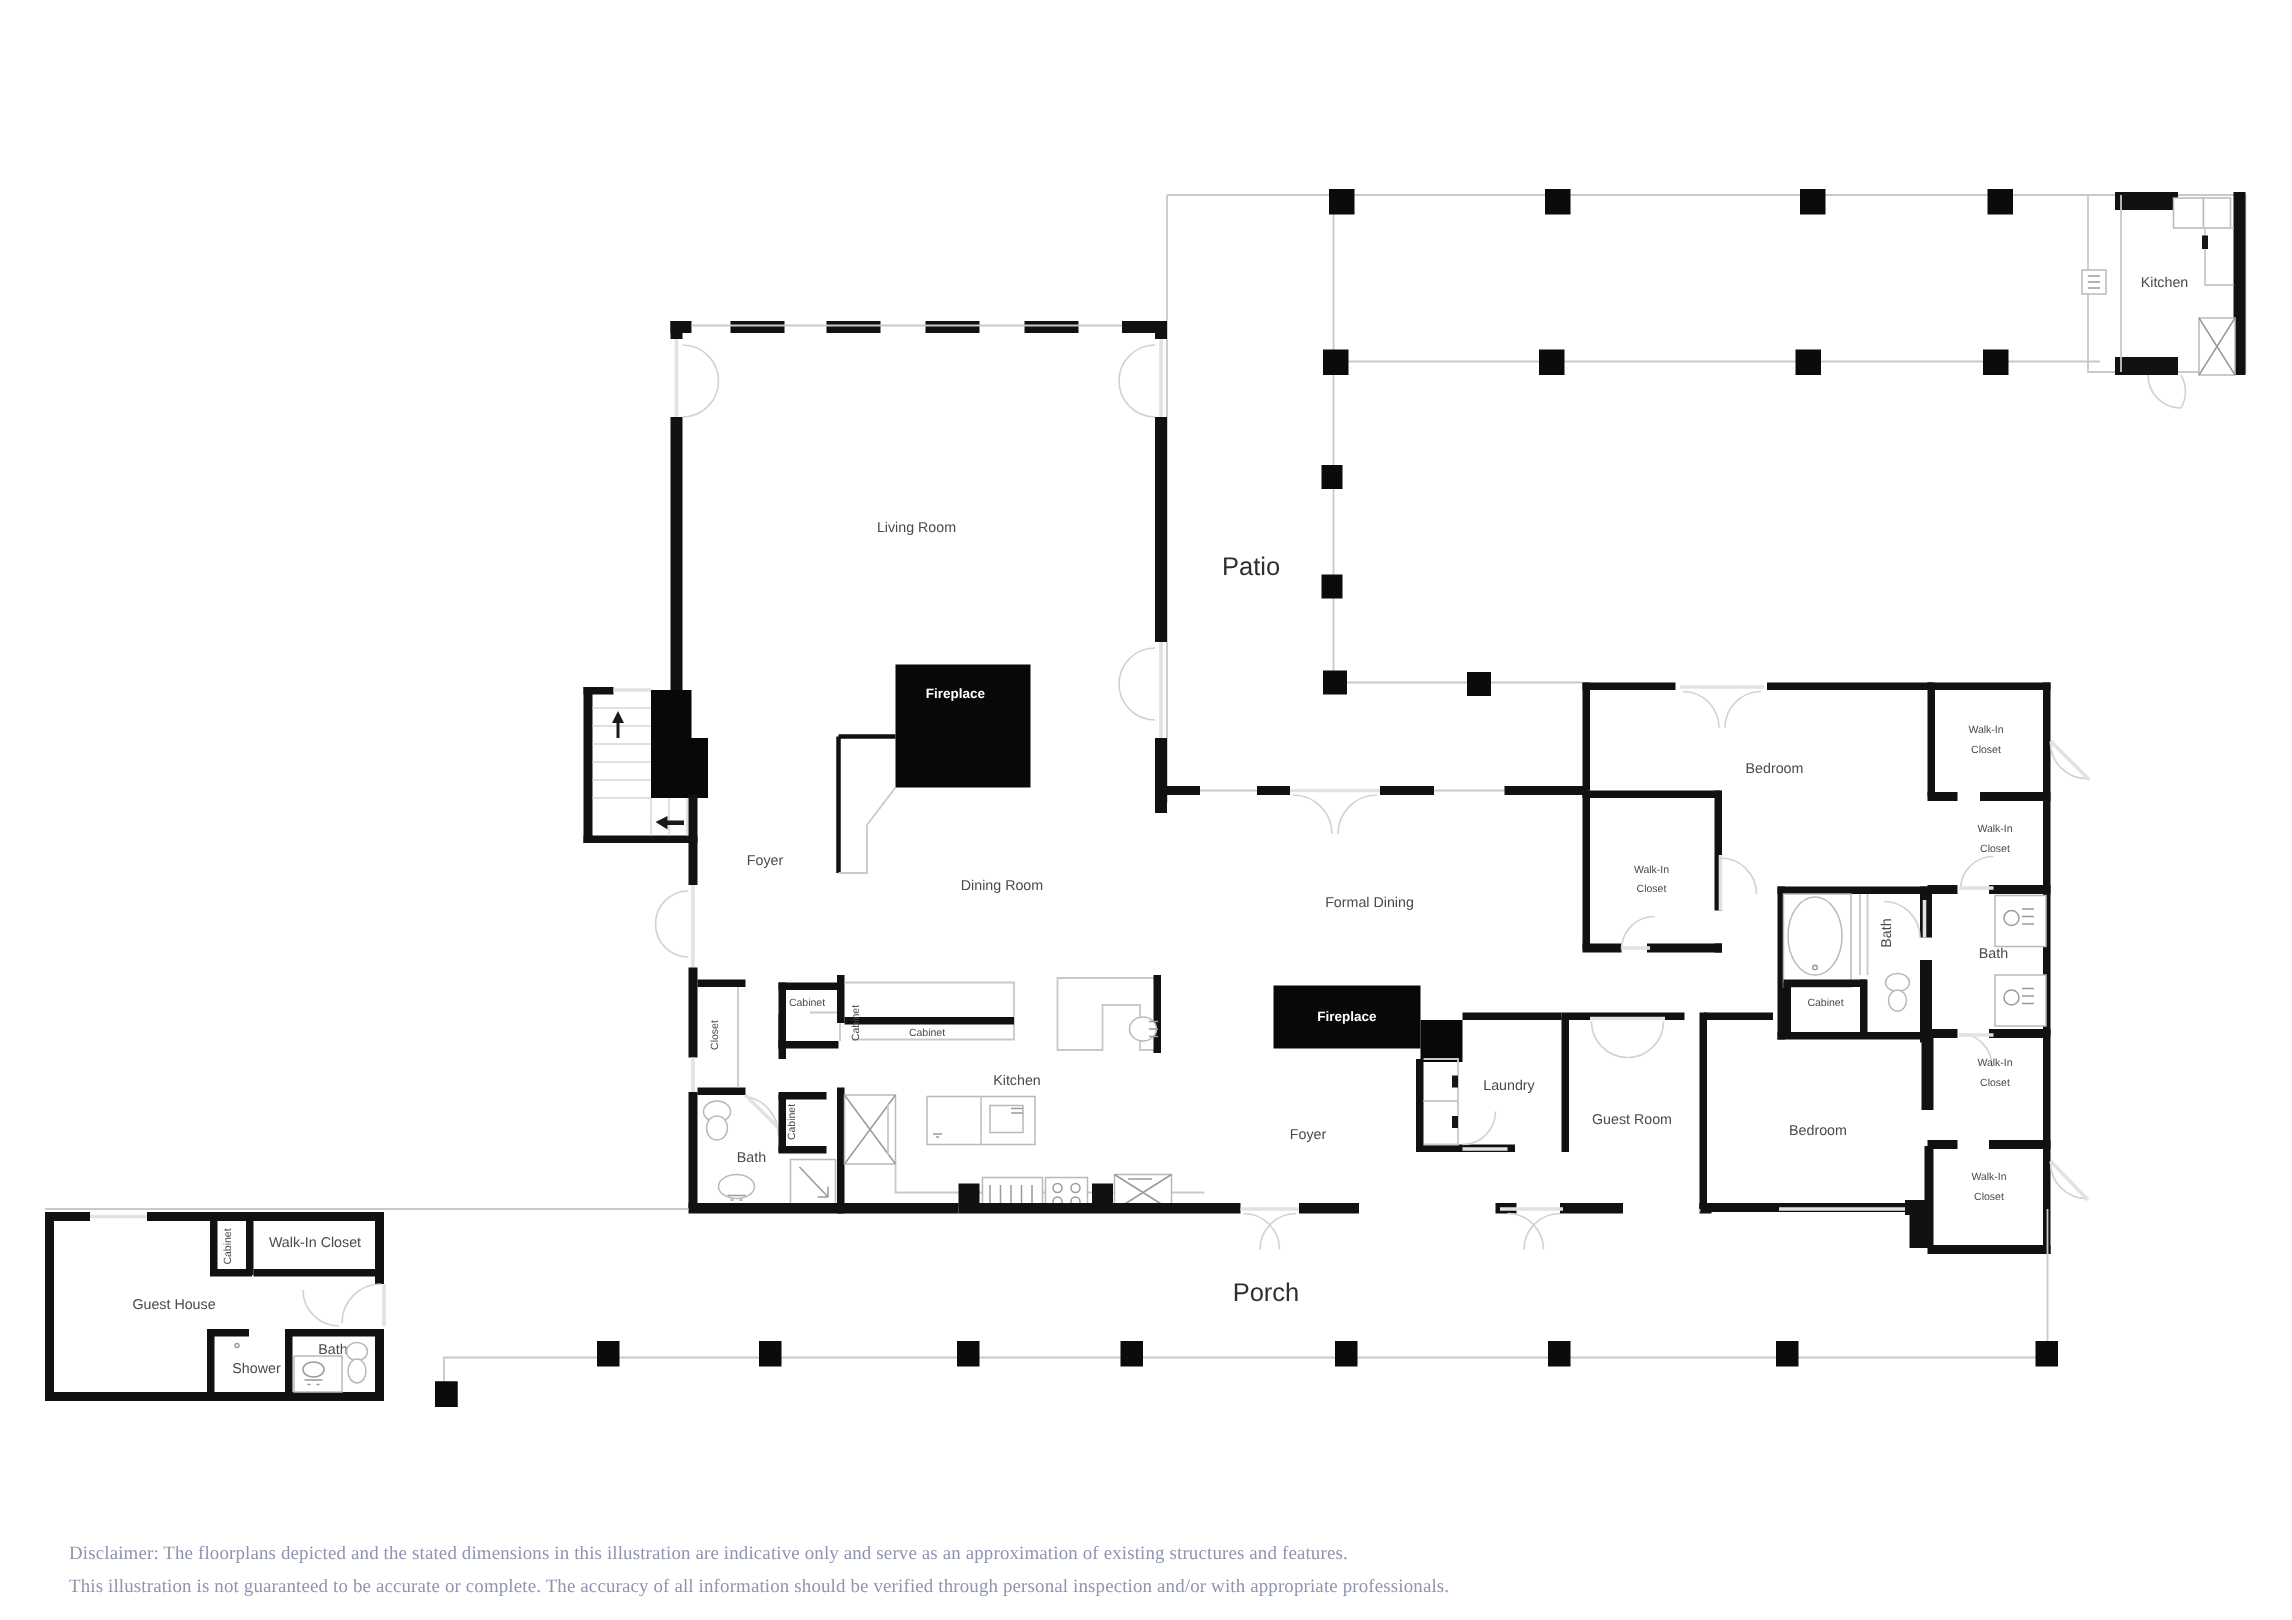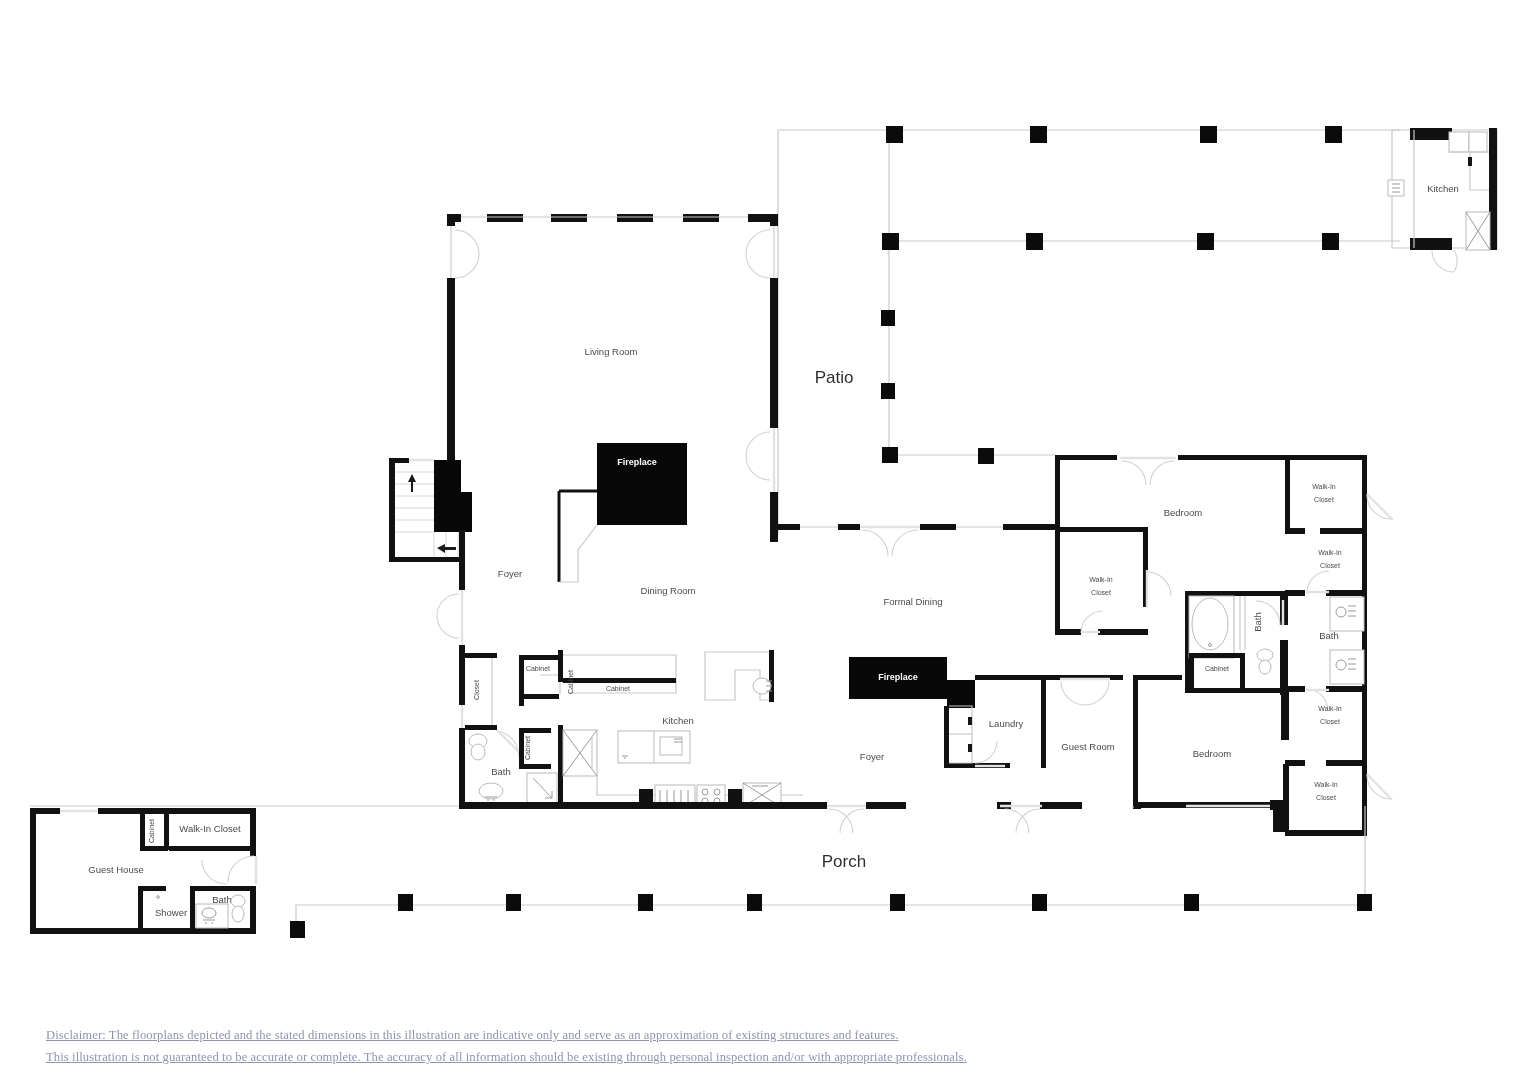--- a/index.html
+++ b/index.html
@@ -42,21 +42,20 @@
   #disclaimer{
     position:absolute;
     left:46px;
     top:1024px;
     width:1400px;
     font-family:"Liberation Serif", serif;
     font-size:12.6px;
     line-height:22px;
     color:#8f94b0;
     letter-spacing:0.1px;
-    text-decoration:underline;
   }
   #disclaimer div{white-space:nowrap;}
 </style>
 </head>
 <body>
 
 <div id="plan-stage">
 <svg id="floorplan" viewBox="0 0 1528 1080" xmlns="http://www.w3.org/2000/svg">
 
   <g>
@@ -480,14 +479,14 @@
     <rect class="col" x="290" y="921" width="15" height="17"></rect>
     <path class="wall-thin" d="M1133 806 L1133 808"></path>
     <rect class="wall-ext" x="1270" y="800" width="18" height="10"></rect>
   </g>
 
 </svg>
 </div>
 
 <div id="disclaimer">
   <div>Disclaimer: The floorplans depicted and the stated dimensions in this illustration are indicative only and serve as an approximation of existing structures and features.</div>
-  <div>This illustration is not guaranteed to be accurate or complete. The accuracy of all information should be existing through personal inspection and/or with appropriate professionals.</div>
+  <div>This illustration is not guaranteed to be accurate or complete. The accuracy of all information should be verified through personal inspection and/or with appropriate professionals.</div>
 </div>
 
 </body></html>

